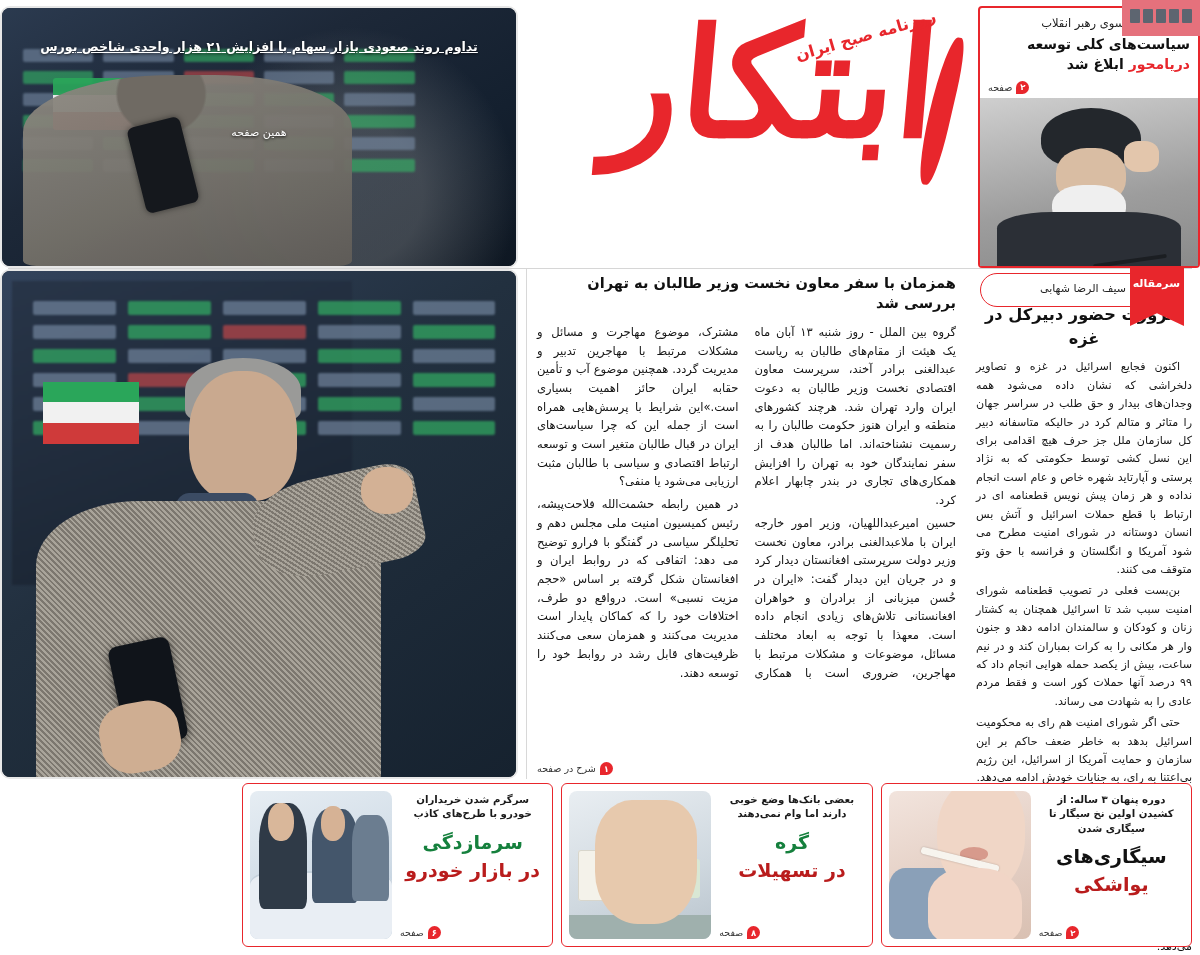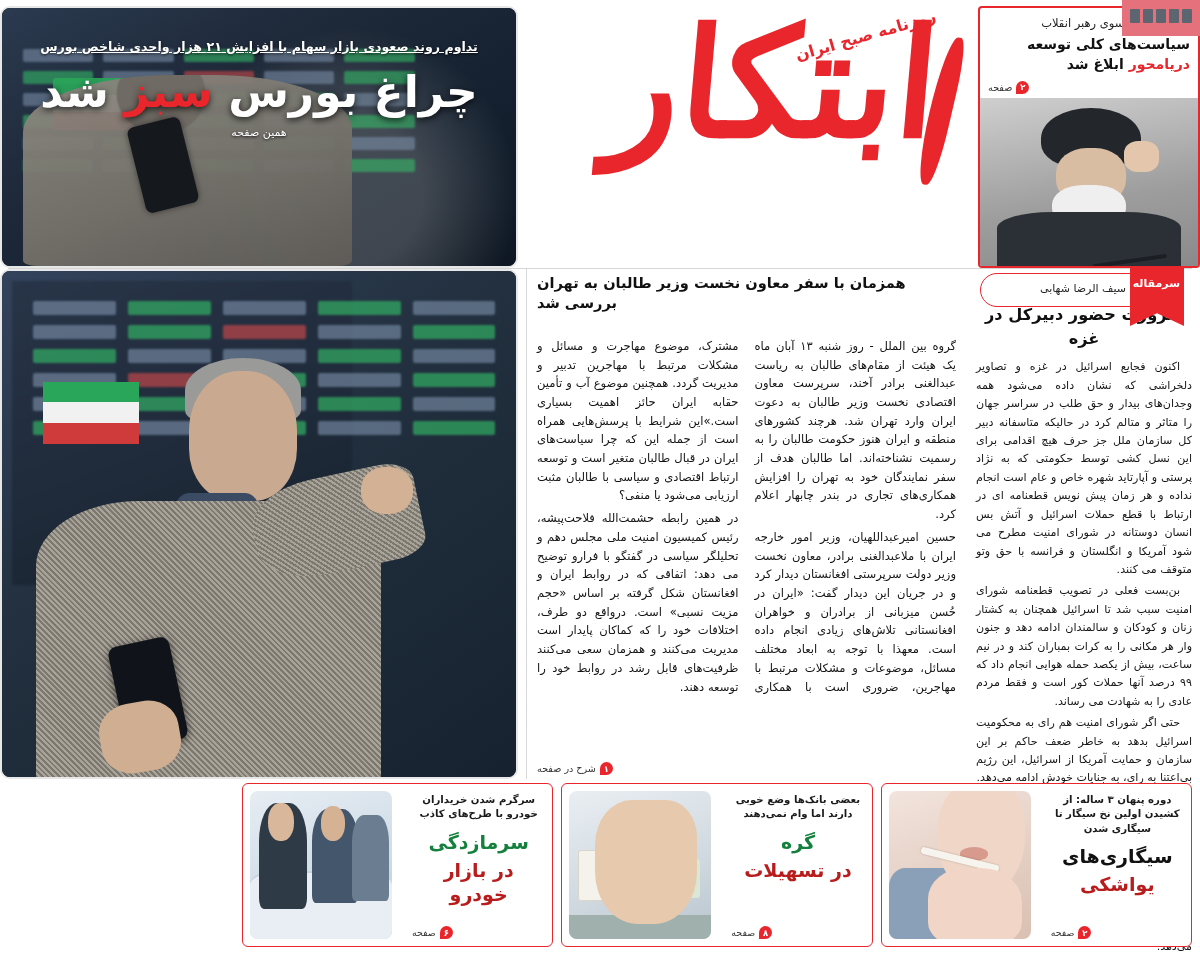--- a/index.html
+++ b/index.html
@@ -468,26 +468,26 @@
   
   .center-col {
     flex: 1;
     padding: 4px 12px 0 10px;
     display: flex;
     flex-direction: column;
     border-left: 1px solid #d8d8d8;
     min-width: 0;
   }
   .art-overline {
-    text-align: left;
+    text-align: right;
     font-size: 14.6px;
     font-weight: bold;
     color: #111;
     direction: rtl;
-    margin-bottom: 23px;
+    margin-bottom: 9px;
     line-height: 1.4;
   }
   .art-head {
     text-align: center;
     font-size: 47px;
     font-weight: bold;
     color: #0d0d0d;
     line-height: 1.22;
     direction: rtl;
     letter-spacing: -1px;
@@ -609,21 +609,21 @@
     padding: 4px 8px 8px 242px;
     height: 176px;
   }
   .bstory {
     flex: 1;
     border: 1.6px solid #e8262c;
     border-radius: 6px;
     display: flex;
     flex-direction: row-reverse;
     padding: 7px;
-    gap: 20px;
+    gap: 8px;
     background: #fff;
     min-width: 0;
   }
   .bs-photo {
     width: 142px;
     border-radius: 8px;
     overflow: hidden;
     position: relative;
     background: #ddd;
     flex-shrink: 0;
@@ -744,25 +744,20 @@
             <i class="tk-b"></i>
             <i class="tk-g"></i>
             <i class="tk-b"></i>
             <i class="tk-g"></i>
         </div>
         <div class="flagchip"></div>
         <div class="man-silhouette"></div>
         <div class="phone-rect"></div>
       </div>
       <div class="bourse-overline">تداوم روند صعودی بازار سهام با افزایش ۲۱ هزار واحدی شاخص بورس</div>
-      <div class="bourse-head">
-        <span>چراغ بورس</span>
-        <span class="hl">سبز</span>
-        <span>شد</span>
-      </div>
       <div class="bourse-pagenote">همین صفحه</div>
     </div>
 
     <div class="corner-stamp">
       <div class="bars">
         <span></span>
           <span></span>
           <span></span>
           <span></span>
           <span></span>

